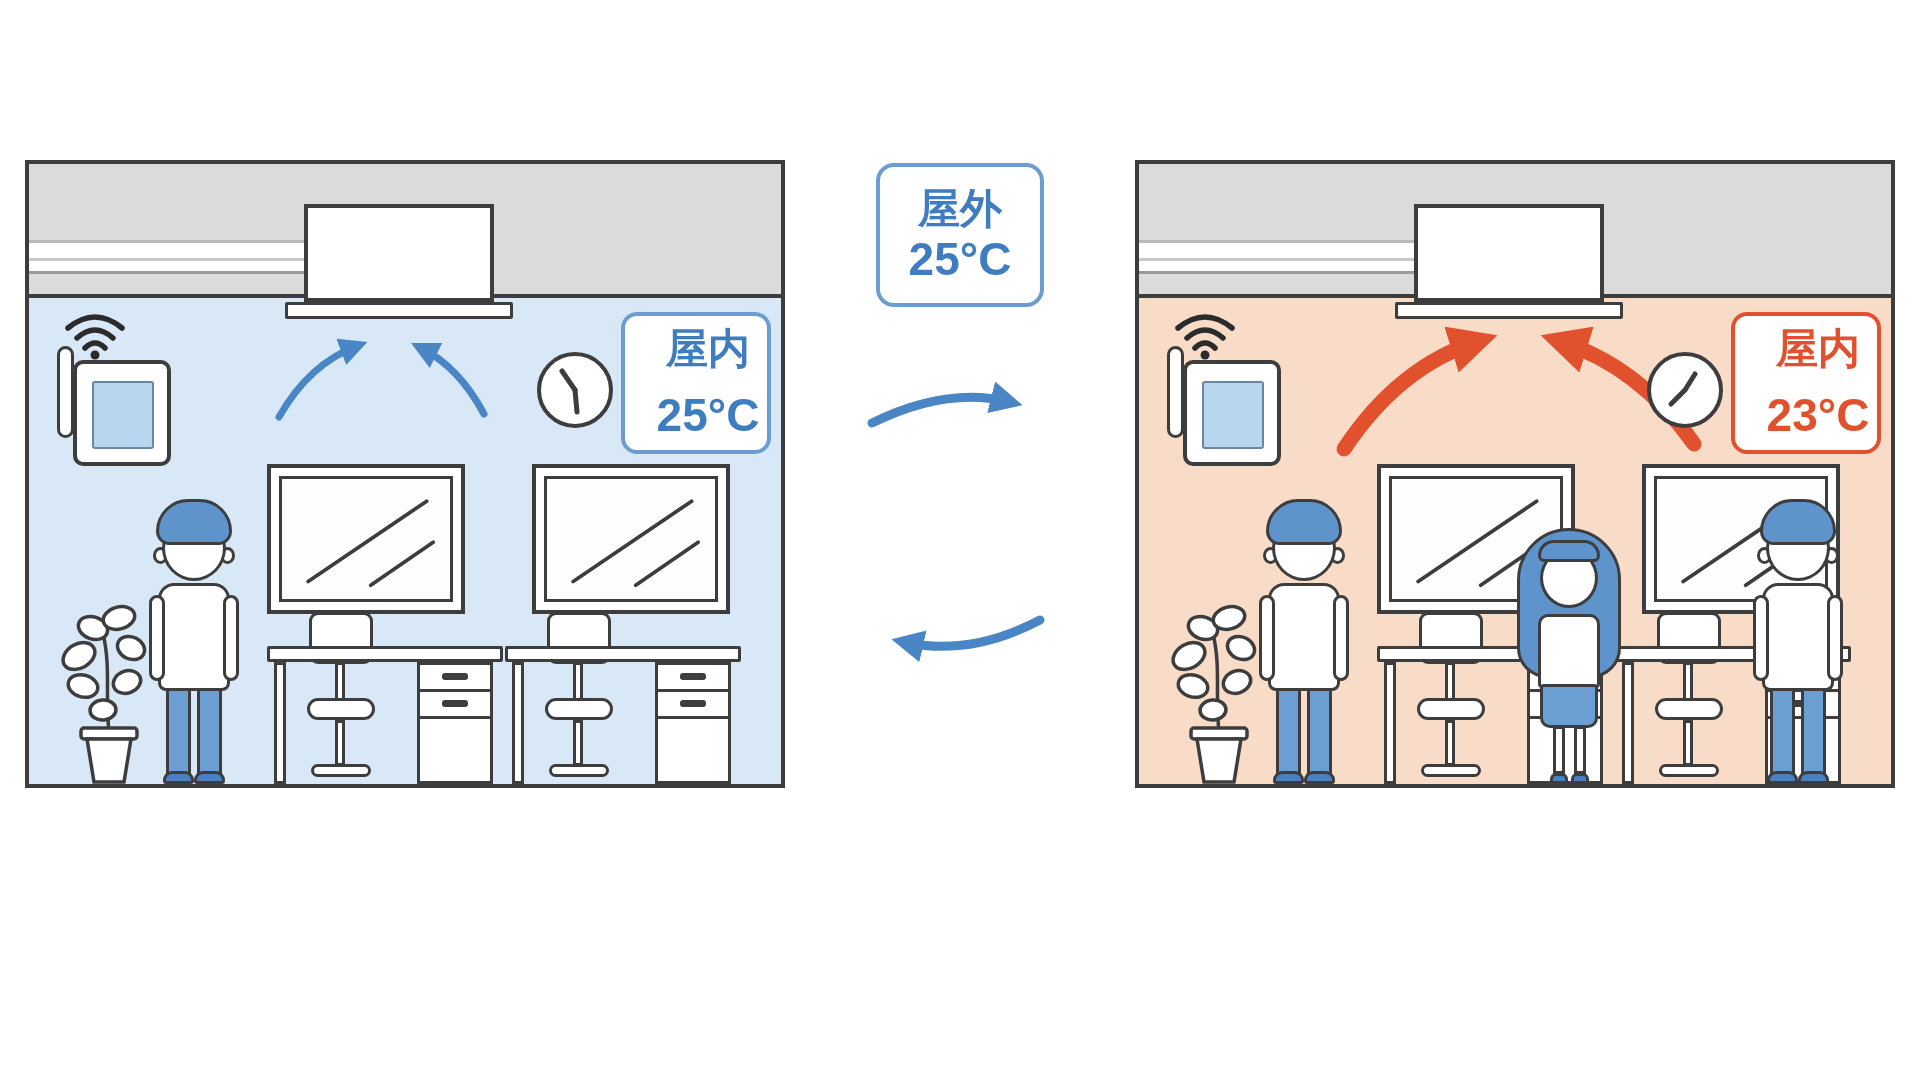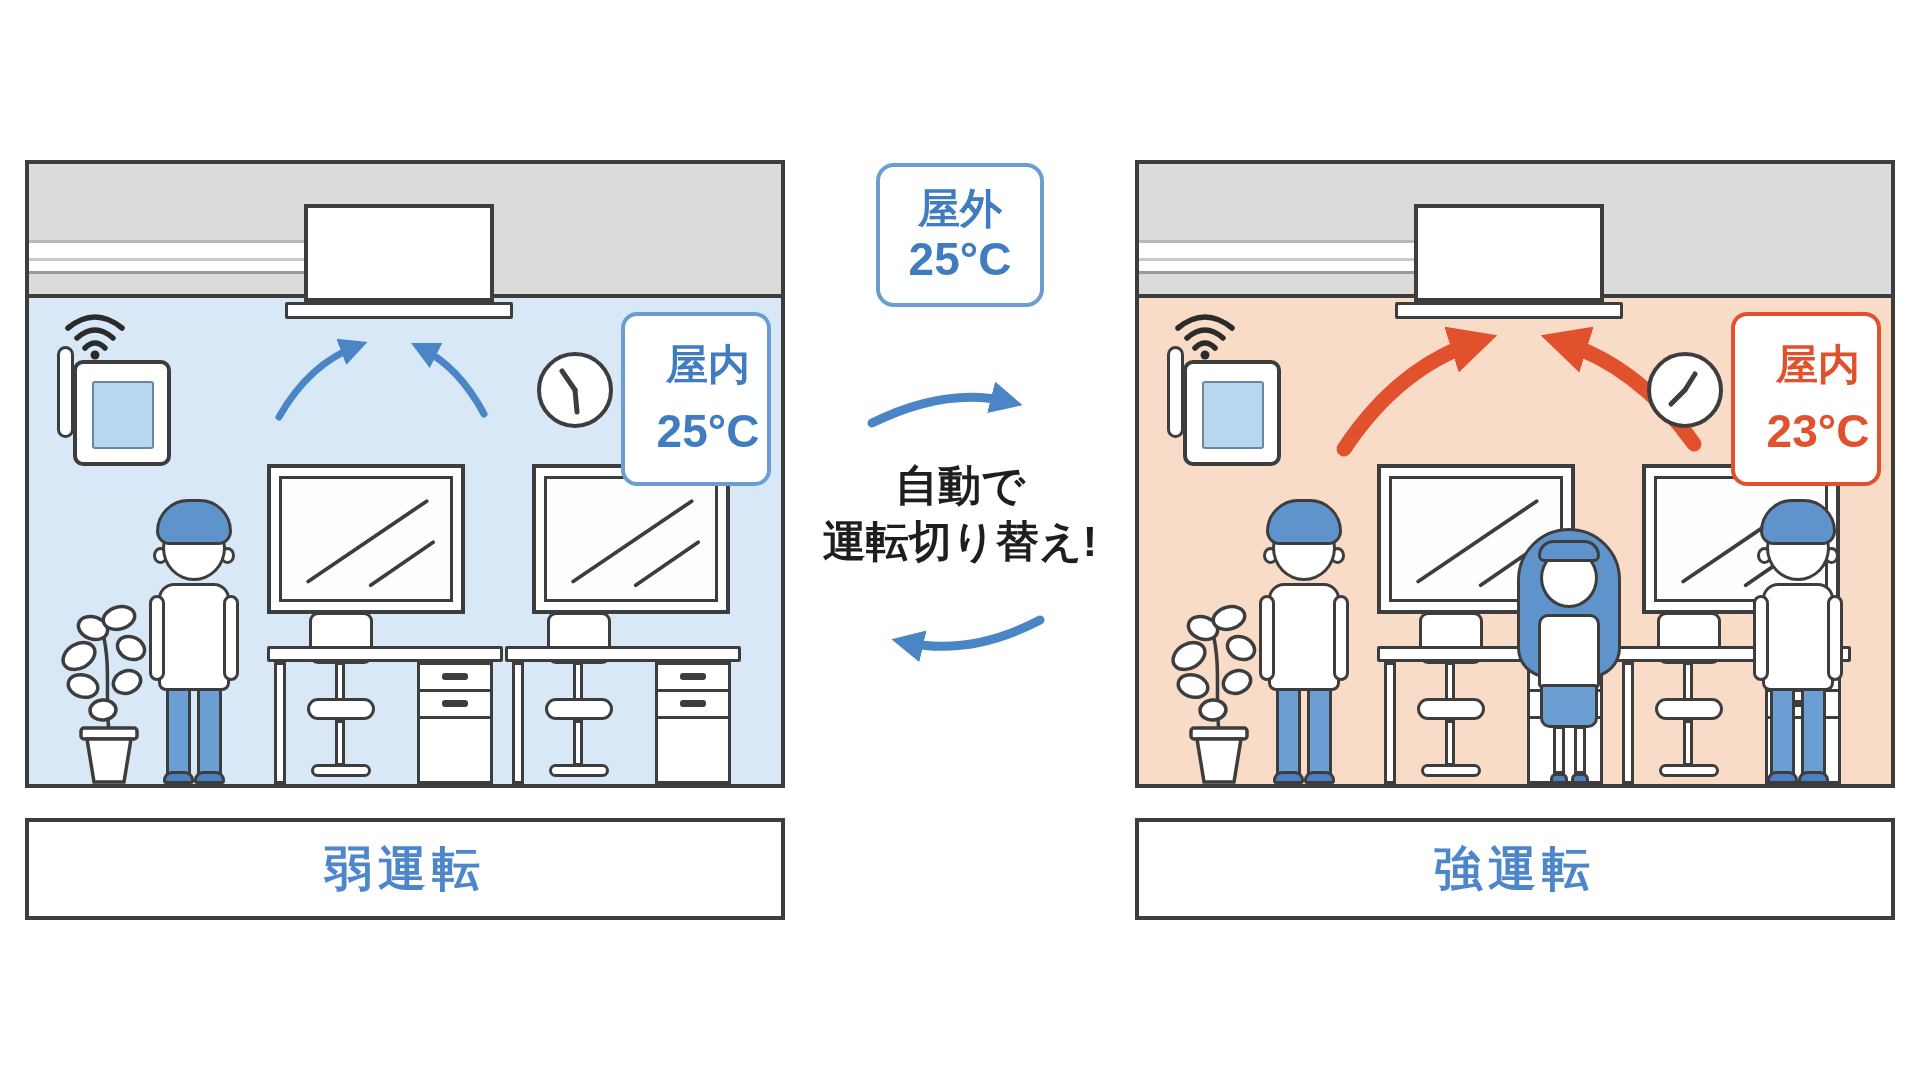--- a/index.html
+++ b/index.html
@@ -24,21 +24,21 @@
   .wifi-bracket{position:absolute; left:28px; top:182px; width:17px; height:92px; background:#fff; border:3px solid var(--outline); border-radius:9px; z-index:2;}
   .wifi-device{position:absolute; left:44px; top:196px; width:98px; height:106px; background:#fff; border:4px solid var(--outline); border-radius:10px; z-index:3;}
   .wifi-screen{position:absolute; left:15px; top:17px; width:62px; height:68px; background:var(--wifi-screen); border:2px solid #6a86a2; border-radius:3px;}
   .wifi-waves{position:absolute; left:30px; top:140px; width:72px; height:56px; z-index:3;}
 
   .flow-arrows{position:absolute; z-index:2; color:var(--accent);}
   .room--cool .flow-arrows{left:225px; top:165px; width:310px; height:95px;}
   .room--warm .flow-arrows{left:150px; top:150px; width:460px; height:152px; color:var(--warm-accent);}
 
   .clock{position:absolute; left:508px; top:188px; width:76px; height:76px; background:#fff; border:4px solid var(--outline); border-radius:50%; z-index:4;}
-  .badge{position:absolute; left:592px; top:148px; width:150px; height:174px; background:#fff; border:4px solid var(--accent); border-radius:16px; z-index:4;
+  .badge{position:absolute; left:592px; top:148px; width:150px; height:142px; background:#fff; border:4px solid var(--accent); border-radius:16px; z-index:4;
          display:flex; flex-direction:column; align-items:center; justify-content:center; gap:20px;
          color:var(--accent-text); font-weight:bold; line-height:1.05;padding-left:24px;}
   .room--cool .badge{border-color:#6b9dd2;}
   .badge .b1{font-size:42px;}
   .badge .b2{font-size:46px;}
 
   .window{position:absolute; top:300px; width:198px; height:150px; background:#fff; border:4px solid var(--outline); z-index:1;}
   .window .glass{position:absolute; inset:8px; background:#fefefe; border:3px solid var(--outline);}
   .w1{left:238px;} .w2{left:503px;}
 
@@ -240,23 +240,20 @@
       <div class="leg-l"></div>
         <div class="leg-r"></div>
       <div class="torso"></div>
       <div class="arm-l"></div>
         <div class="arm-r"></div>
       <div class="shoe-l"></div>
         <div class="shoe-r"></div>
     </div>
   </div>
 
-  <div class="mode-label ml-cool">
-    <span>弱運転</span>
-  </div>
 
   <div class="room room--warm">
     <div class="ceiling"></div>
     <div class="rail">
         <div class="rail-line"></div>
       </div>
     <div class="ac-unit"></div>
     <div class="ac-vent"></div>
 
     <div class="wifi-bracket"></div>
@@ -409,44 +406,37 @@
       <div class="leg-l"></div>
         <div class="leg-r"></div>
       <div class="torso"></div>
       <div class="arm-l"></div>
         <div class="arm-r"></div>
       <div class="shoe-l"></div>
         <div class="shoe-r"></div>
     </div>
   </div>
 
-  <div class="mode-label ml-warm">
-    <span>強運転</span>
-  </div>
 
   <div class="outdoor-badge">
     <span class="b1">屋外</span>
     <span class="b2">25°C</span>
   </div>
 
   <div class="cycle-arrow ca-top">
     <svg viewBox="0 0 170 55">
       <defs>
         <marker id="mCyc1" viewBox="0 0 10 10" refX="6" refY="5" markerWidth="3.6" markerHeight="3.6" orient="auto-start-reverse">
           <path d="M0,0 L10,5 L0,10 z" fill="currentColor"></path>
         </marker>
       </defs>
       <path d="M10,45 Q85,8 148,24" fill="none" stroke="currentColor" stroke-width="9" stroke-linecap="round" marker-end="url(#mCyc1)"></path>
     </svg>
   </div>
 
-  <div class="caption">
-    <div>自動で</div>
-    <div>運転切り替え!</div>
-  </div>
 
   <div class="cycle-arrow ca-bottom">
     <svg viewBox="0 0 170 60">
       <defs>
         <marker id="mCyc2" viewBox="0 0 10 10" refX="6" refY="5" markerWidth="3.6" markerHeight="3.6" orient="auto-start-reverse">
           <path d="M0,0 L10,5 L0,10 z" fill="currentColor"></path>
         </marker>
       </defs>
       <path d="M160,18 Q90,55 24,40" fill="none" stroke="currentColor" stroke-width="9" stroke-linecap="round" marker-end="url(#mCyc2)"></path>
     </svg>

